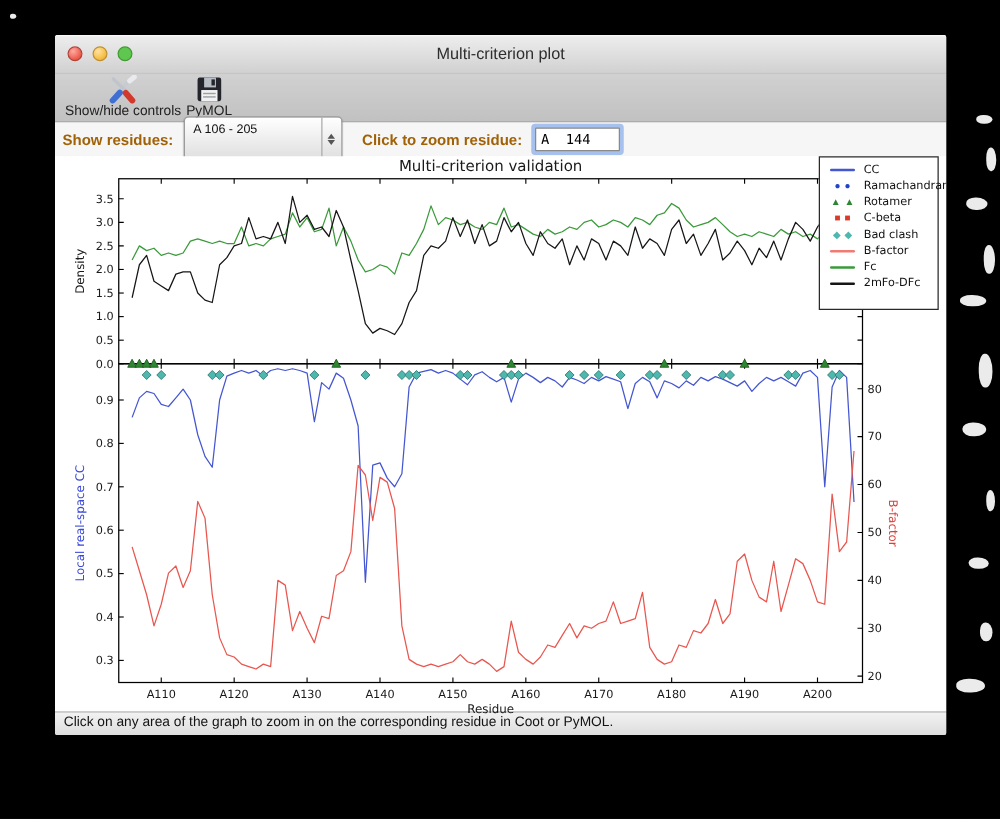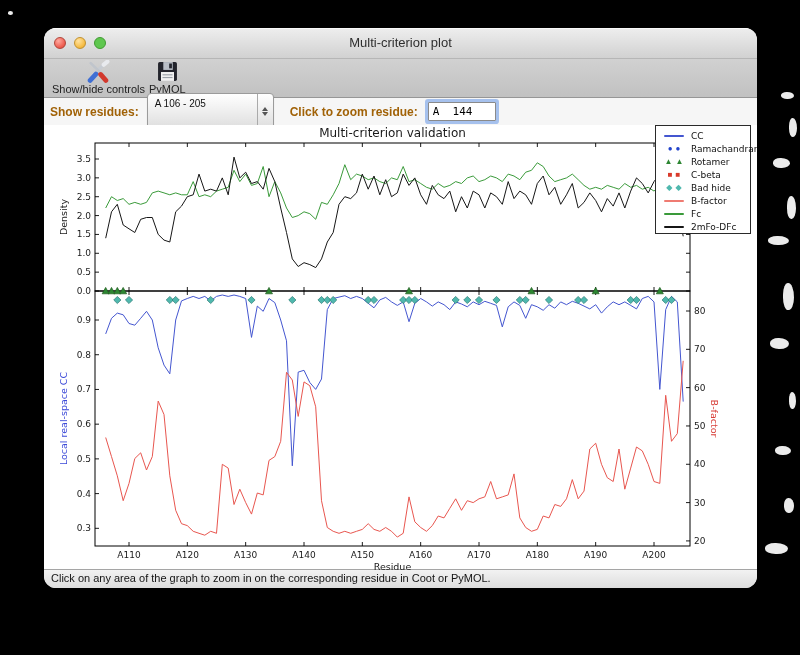--- a/index.html
+++ b/index.html
@@ -1,18 +1,18 @@
 <!DOCTYPE html>
 <html><head>
 <meta charset="utf-8">
 <style>
   html,body{margin:0;padding:0;width:800px;height:655px;background:#000;overflow:hidden;
     font-family:"Liberation Sans", sans-serif;}
   .stage{position:relative;width:800px;height:655px;background:#000;}
-  .window{position:absolute;left:44px;top:28px;width:713px;height:560px;border-radius:12px;
+  .window{position:absolute;left:44px;top:28px;width:713px;height:560px;border-radius:2px;
     background:#fff;overflow:hidden;display:flex;flex-direction:column;
     box-shadow:0 0 0 1px rgba(0,0,0,.6),0 18px 45px rgba(0,0,0,.9);justify-content:center;}
   .titlebar{height:30px;flex:none;background:linear-gradient(#eeeeee,#d1d1d1);
     border-bottom:1px solid #b6b6b6;position:relative;box-shadow:inset 0 1px 0 rgba(255,255,255,.65);}
   .title{text-align:center;line-height:30px;font-size:13px;color:#2e2e2e;}
   .lights{position:absolute;left:10px;top:9px;display:flex;gap:8px;}
   .light{width:12px;height:12px;border-radius:50%;box-sizing:border-box;}
   .light.red{background:radial-gradient(circle at 35% 30%,#ffaaa0,#ee5f52 65%,#d04437);border:1px solid #b0453a;}
   .light.yellow{background:radial-gradient(circle at 35% 30%,#ffe2a0,#f6bd46 65%,#df9f2d);border:1px solid #c0912f;}
   .light.green{background:radial-gradient(circle at 35% 30%,#b8eea8,#5fc74f 65%,#3f9e33;);border:1px solid #429a33;background-color:#5fc74f;}
@@ -34,21 +34,21 @@
     border-bottom:4px solid #555;}
   .arrow-down{width:0;height:0;border-left:3.5px solid transparent;border-right:3.5px solid transparent;
     border-top:4px solid #555;}
   .zoominput{width:58px;height:15px;border:1px solid #8a8a8a;border-radius:1px;background:#fff;
     font-family:"DejaVu Sans Mono", monospace;font-size:11px;color:#000;padding:1px 4px;
     box-shadow:0 0 0 3px rgba(100,150,230,.55);outline:none;margin-left:2px;}
   .figure{flex:1;background:#fff;position:relative;}
   svg.plot{position:absolute;left:0;top:0;font-family:"DejaVu Sans", sans-serif;}
   svg.plot text{fill:#1a1a1a;}
   .legend{position:absolute;left:611px;top:0px;width:96px;background:#fff;border:1px solid #2a2a2a;
-    padding:3px 3px 0 5px;box-sizing:border-box;}
+    padding:3px 3px 14px 5px;box-sizing:border-box;}
   .legend-row{display:flex;align-items:center;height:13px;gap:4px;}
   .legend-sym{width:26px;flex:none;display:flex;align-items:center;justify-content:center;gap:3px;}
   .leg-line{width:20px;height:2px;border-radius:1px;}
   .leg-glyph{font-size:8px;line-height:8px;}
   .legend-label{font-family:"DejaVu Sans", sans-serif;font-size:9px;color:#111;white-space:nowrap;}
   .statusbar{height:18px;flex:none;background:linear-gradient(#f2f2f2,#dddddd);
     border-top:1px solid #a5a5a5;font-size:11px;color:#141414;line-height:17px;padding:0 7px;
     white-space:nowrap;overflow:hidden;}
   .artifact{position:absolute;background:#fff;border-radius:45% 55% 50% 48%;opacity:.92;}
 </style>
@@ -278,21 +278,21 @@
               <span class="leg-glyph" style="color: rgb(217, 58, 43);">■</span>
               <span class="leg-glyph" style="color: rgb(217, 58, 43);">■</span>
             </span>
             <span class="legend-label">C-beta</span>
           </div>
           <div class="legend-row">
             <span class="legend-sym">
               <span class="leg-glyph" style="color: rgb(79, 184, 174);">◆</span>
               <span class="leg-glyph" style="color: rgb(79, 184, 174);">◆</span>
             </span>
-            <span class="legend-label">Bad hide</span>
+            <span class="legend-label">Bad clash</span>
           </div>
           <div class="legend-row">
             <span class="legend-sym">
               <span class="leg-line" style="background: rgb(239, 123, 114);"></span>
             </span>
             <span class="legend-label">B-factor</span>
           </div>
           <div class="legend-row">
             <span class="legend-sym">
               <span class="leg-line" style="background: rgb(58, 154, 58);"></span>

